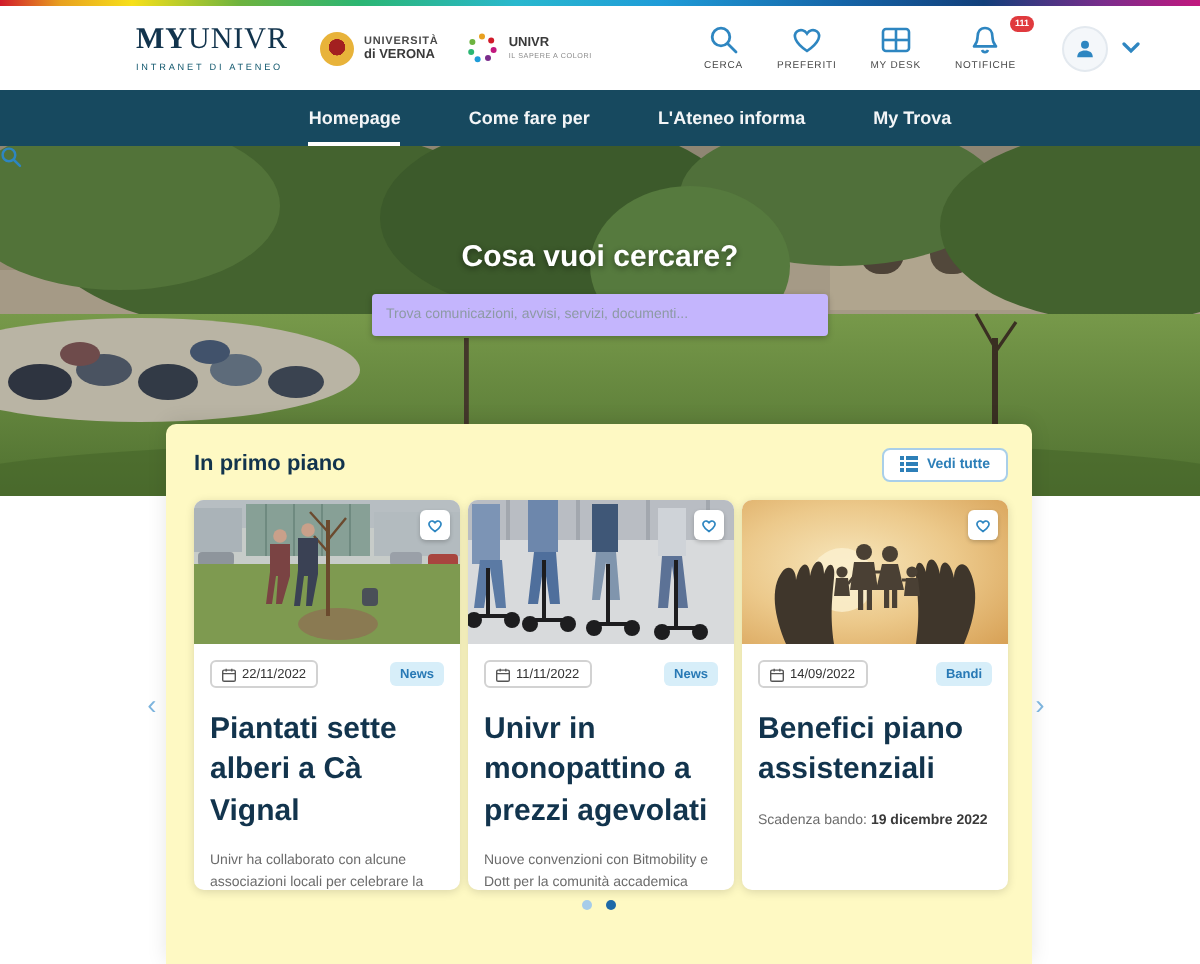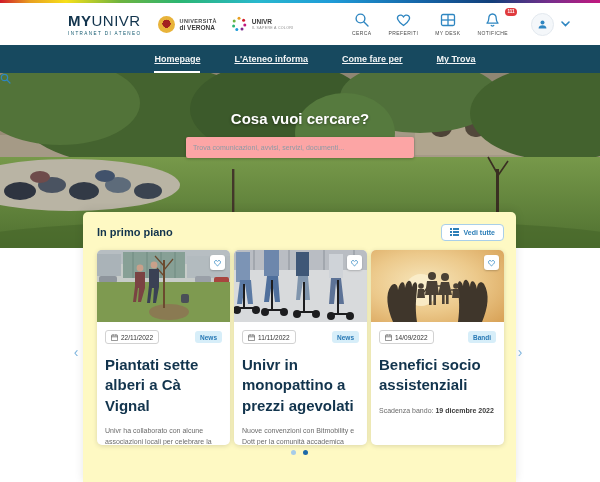--- a/index.html
+++ b/index.html
@@ -7,21 +7,21 @@
   .page { position:relative; width:600px; height:482px; overflow:hidden; background:#fff; }
 
   
   .rainbow { position:absolute; top:0; left:0; width:600px; height:3px;
     background:linear-gradient(90deg,#d11a2a 0%,#e8a020 5%,#f7e01a 11%,#6db33f 20%,#2bb673 30%,#29b8ce 43%,#1f9cd8 55%,#1565a8 70%,#123f7a 82%,#7a2d8c 92%,#c2187e 100%); }
 
   
   .header { position:absolute; top:3px; left:0; width:600px; height:42px; background:#fff;
     display:flex; align-items:center; padding:0 30px 0 68px; }
   .brand { display:flex; flex-direction:column; margin-right:16px; }
-  .brand-name { font-size:15px; color:#12344d; letter-spacing:.5px; line-height:1; }
+  .brand-name { font-size:15px; color:#12344d; letter-spacing:.5px; line-height:1;font-family:Liberation Serif, serif; }
   .brand-name b { font-weight:bold; }
   .brand-name span.light { font-weight:normal; }
   .brand-sub { font-size:4.6px; letter-spacing:1.4px; color:#12586e; margin-top:3px; }
   .logo-group { display:flex; align-items:center; gap:5px; margin-right:14px; }
   .crest { width:17px; height:17px; border-radius:50%; background:radial-gradient(circle at 50% 45%, #a32020 0 32%, #e8b33a 33% 78%, #7a5a12 79% 100%); }
   .verona-text { display:flex; flex-direction:column; }
   .verona-text .l1 { font-size:5.5px; font-weight:bold; color:#4a4a4a; letter-spacing:.4px; }
   .verona-text .l2 { font-size:6.5px; font-weight:bold; color:#3a3a3a; }
   .dots-logo { width:16px; height:16px; }
   .univr-text { display:flex; flex-direction:column; }
@@ -36,31 +36,31 @@
   .notif-badge { position:absolute; top:-4px; right:-9px; background:#e03a3e; color:#fff;
     font-size:4.5px; font-weight:bold; border-radius:5px; padding:1.5px 2.5px; line-height:1; }
   .avatar-wrap { display:flex; align-items:center; gap:7px; margin-left:6px; }
   .avatar { width:23px; height:23px; border-radius:50%; background:#f4f7fa; border:1px solid #e3e9ef;
     display:flex; align-items:center; justify-content:center; cursor:pointer; }
 
   
   .nav { position:absolute; top:45px; left:0; width:600px; height:28px; background:#17495f;
     display:flex; align-items:stretch; justify-content:center; gap:34px; padding-left:30px; }
   .nav-item { display:flex; align-items:center; font-size:9px; color:rgba(255,255,255,.95);
-    cursor:pointer; border-bottom:2px solid transparent; padding-top:2px; font-weight:bold;text-decoration:underline; }
+    cursor:pointer; border-bottom:2px solid transparent; padding-top:2px; font-weight:bold; }
   .nav-item.active { border-bottom-color:#fff; }
 
   
   .hero { position:absolute; top:73px; left:0; width:600px; height:175px; overflow:hidden; }
   .hero svg { position:absolute; top:0; left:0; }
   .hero-overlay { position:absolute; top:0; left:0; width:100%; height:100%;
     display:flex; flex-direction:column; align-items:center; }
-  .hero-title { margin-top:37px; font-size:15px; font-weight:bold; color:#fff;
+  .hero-title { margin-top:47px; font-size:15px; font-weight:bold; color:#fff;
     text-shadow:0 1px 3px rgba(0,0,0,.45); }
-  .hero-search { margin-top:10px; width:228px; height:21px; background:#fca5a5; border-radius:2px;
+  .hero-search { margin-top:10px; width:228px; height:21px; background:#c4b5fd; border-radius:2px;
     display:flex; align-items:center; padding:0 7px; box-shadow:0 1px 3px rgba(0,0,0,.25); }
   .hero-search input { flex:1; border:none; outline:none; font-size:7px; color:#555;
     font-family:"Liberation Sans", sans-serif; background:transparent; }
   .hero-search input::placeholder { color:#8d9aa5; }
 
   
   .panel { position:absolute; top:212px; left:83px; width:433px; height:270px; background:#fef9c3;
     border-radius:5px 5px 0 0; box-shadow:0 -1px 10px rgba(0,0,0,.10); padding:10px 12px 0 14px; }
   .panel-head { display:flex; align-items:center; justify-content:space-between; height:20px; }
   .panel-title { font-size:11px; font-weight:bold; color:#12344d; }
@@ -169,22 +169,22 @@
         </div>
         <svg width="9" height="6" viewBox="0 0 9 6">
           <path d="M1 1 L4.5 4.5 L8 1" fill="none" stroke="#2e86c1" stroke-width="1.6" stroke-linecap="round"></path>
         </svg>
       </div>
     </div>
   </div>
 
   <div class="nav">
     <div class="nav-item active">Homepage</div>
+    <div class="nav-item">Come fare per</div>
     <div class="nav-item">L'Ateneo informa</div>
-    <div class="nav-item">Come fare per</div>
     <div class="nav-item">My Trova</div>
   </div>
 
   <div class="hero">
     <svg width="600" height="175" viewBox="0 0 600 175" preserveAspectRatio="none">
       <defs>
         <linearGradient id="grassG" x1="0" y1="0" x2="0" y2="1">
           <stop offset="0" stop-color="#77994a"></stop>
             <stop offset="1" stop-color="#4f7030"></stop>
         </linearGradient>
@@ -402,21 +402,21 @@
               <svg width="7" height="7" viewBox="0 0 10 10">
                 <rect x="0.5" y="1.5" width="9" height="8" rx="1" fill="none" stroke="#555" stroke-width="1"></rect>
                 <line x1="3" y1="0.5" x2="3" y2="2.5" stroke="#555" stroke-width="1"></line>
                 <line x1="7" y1="0.5" x2="7" y2="2.5" stroke="#555" stroke-width="1"></line>
                 <line x1="0.5" y1="4" x2="9.5" y2="4" stroke="#555" stroke-width="1"></line>
               </svg>
               <span>14/09/2022</span>
             </span>
             <span class="badge">Bandi</span>
           </div>
-          <div class="card-title">Benefici socio assistenziali</div>
+          <div class="card-title">Benefici piano assistenziali</div>
           <div class="card-desc"><span>Scadenza bando: </span><b>19 dicembre 2022</b></div>
         </div>
       </div>
 
     </div>
   </div>
 
   <button class="car-arrow prev">‹</button>
   <button class="car-arrow next">›</button>
   <div class="dots">

